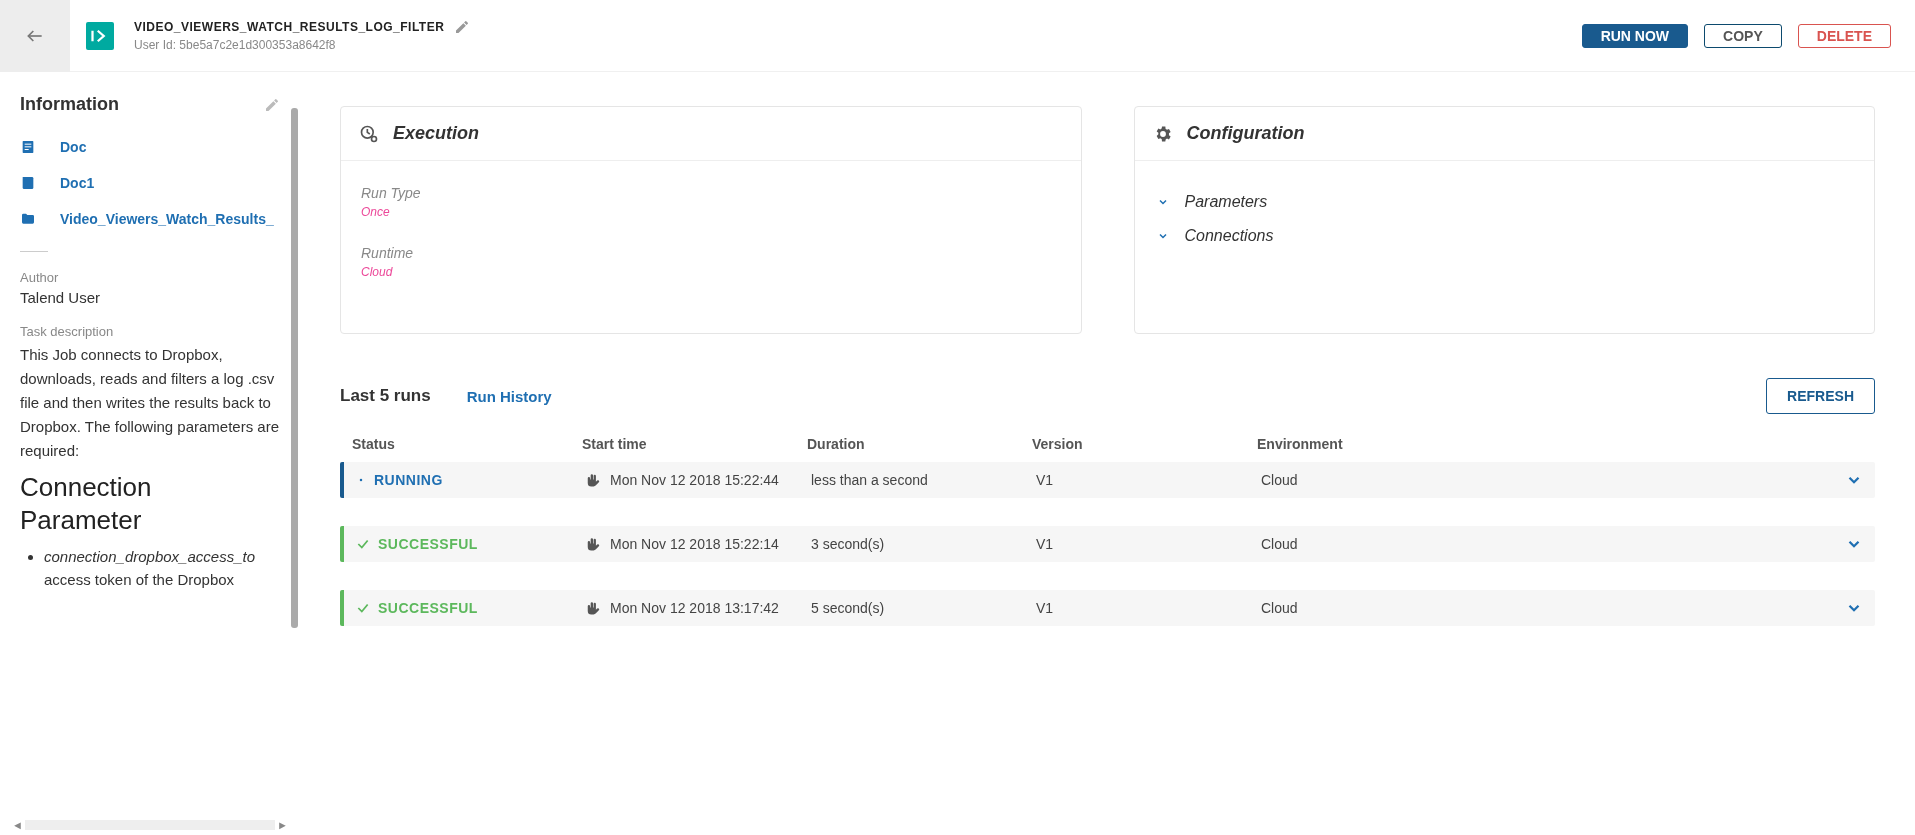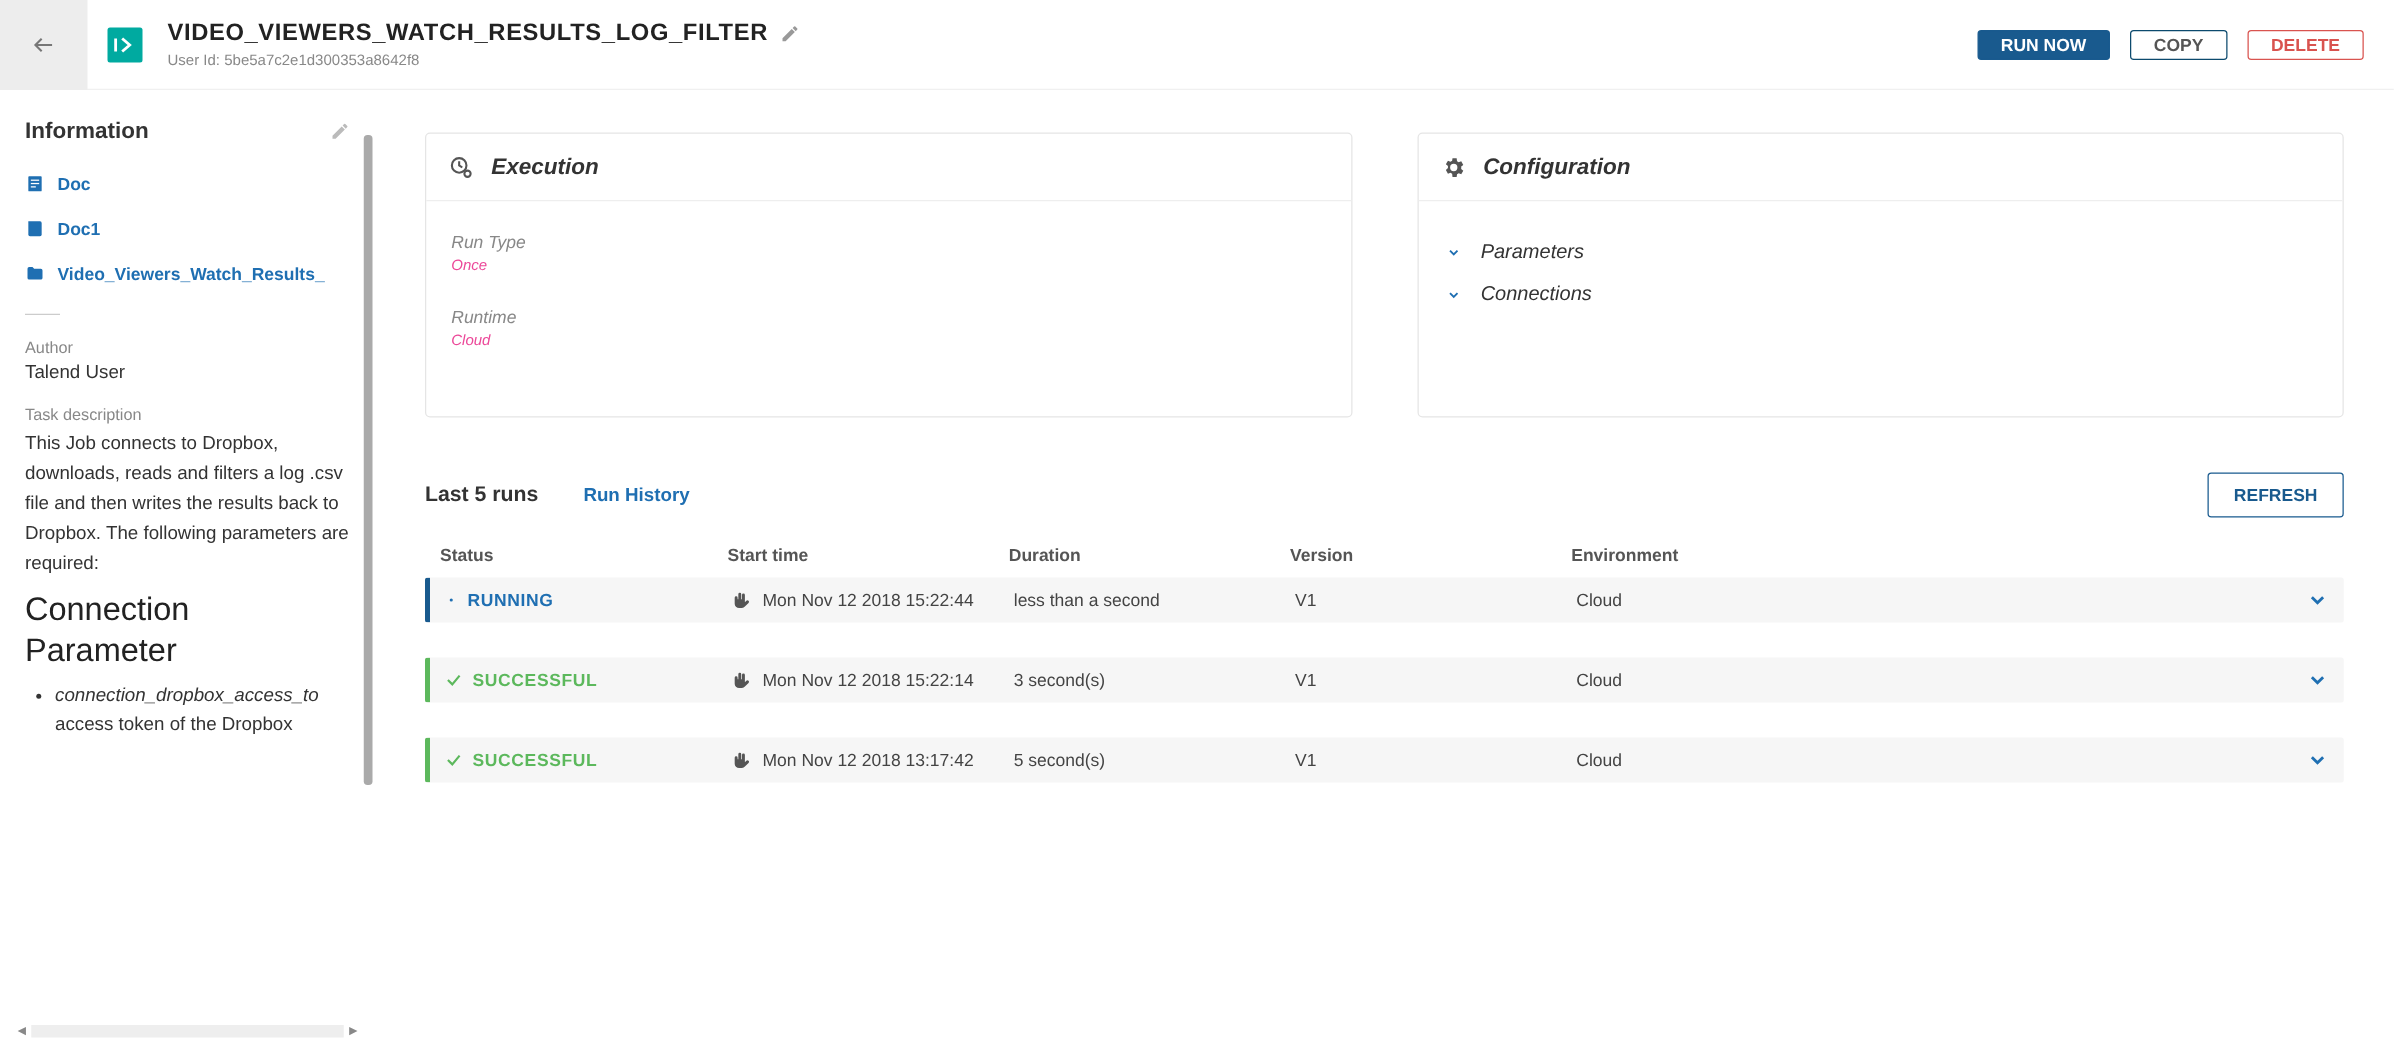--- a/index.html
+++ b/index.html
@@ -27,21 +27,21 @@
     width:60px; display:flex; align-items:center; justify-content:center;
   }
   .logo-box {
     width:28px; height:28px;
     background:#00aaa0;
     border-radius:2px;
     display:flex; align-items:center; justify-content:center;
   }
   .title-col { flex:1; padding-left:4px; }
   .title-row { display:flex; align-items:center; gap:10px; }
-  .title-text { font-weight:700; font-size:19px; color:#222; letter-spacing:.5px; }
+  .title-text { font-weight:700; font-size:12px; color:#222; letter-spacing:.5px; }
   .subtitle { font-size:12px; color:#888; margin-top:3px; }
   .action-col { display:flex; gap:16px; padding-right:24px; }
   .btn {
     height:24px; padding:0 18px;
     font-size:14px; font-weight:600;
     border-radius:3px; cursor:pointer;
     display:flex; align-items:center; justify-content:center;
   }
   .btn-primary { background:#195a8e; color:#fff; border:1px solid #195a8e; }
   .btn-secondary { background:#fff; color:#555; border:1px solid #0c4a6e; }
@@ -56,21 +56,21 @@
   .sidebar-scrolltrack {
     position:absolute; right:2px; top:36px; width:7px; height:520px;
     background:#aaa; border-radius:3px;
   }
   .sidebar-head {
     display:flex; align-items:center; justify-content:space-between;
     margin-bottom:14px;
   }
   .sidebar-head h2 { margin:0; font-size:18px; font-weight:600; color:#333; }
   .side-link {
-    display:flex; align-items:center; gap:10px;
+    display:flex; align-items:center; gap:24px;
     color:#1f6fb2; font-weight:600; font-size:14px;
     padding:10px 0; cursor:pointer;
     white-space:nowrap; overflow:hidden; text-overflow:clip;
   }
   .side-sep { width:28px; height:1px; background:#ccc; margin:14px 0 18px 0; }
   .meta-label { font-size:13px; color:#888; margin-bottom:4px; }
   .meta-value { font-size:15px; color:#333; margin-bottom:18px; }
   .desc-text { font-size:15px; color:#333; line-height:1.6; margin-bottom:8px; }
   .conn-head { font-size:26px; color:#222; font-weight:400; line-height:1.25; margin:4px 0 10px 0; }
   .sidebar ul { margin:0 0 0 24px; padding:0; }

